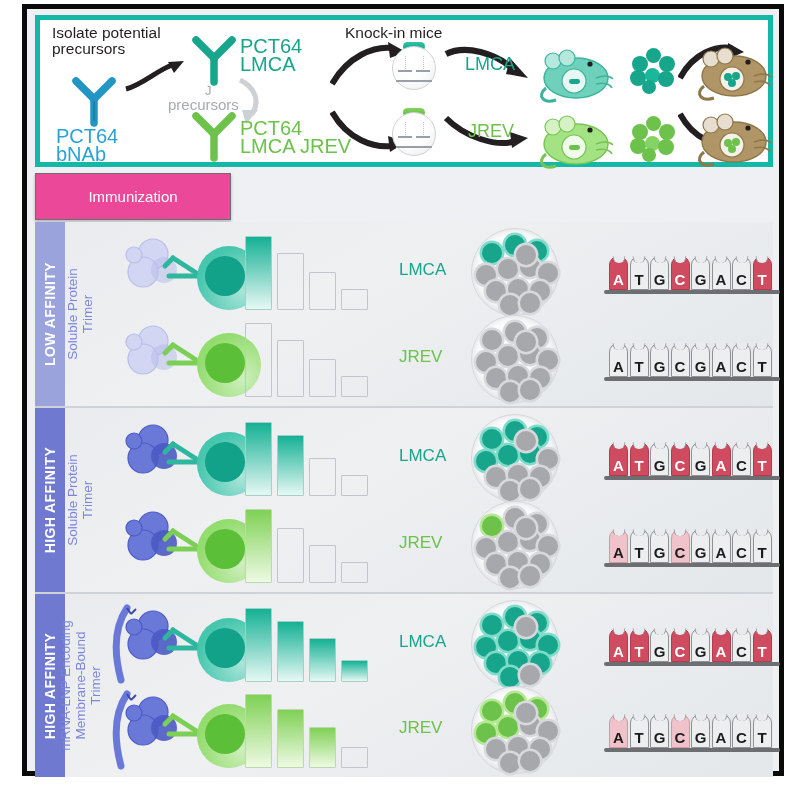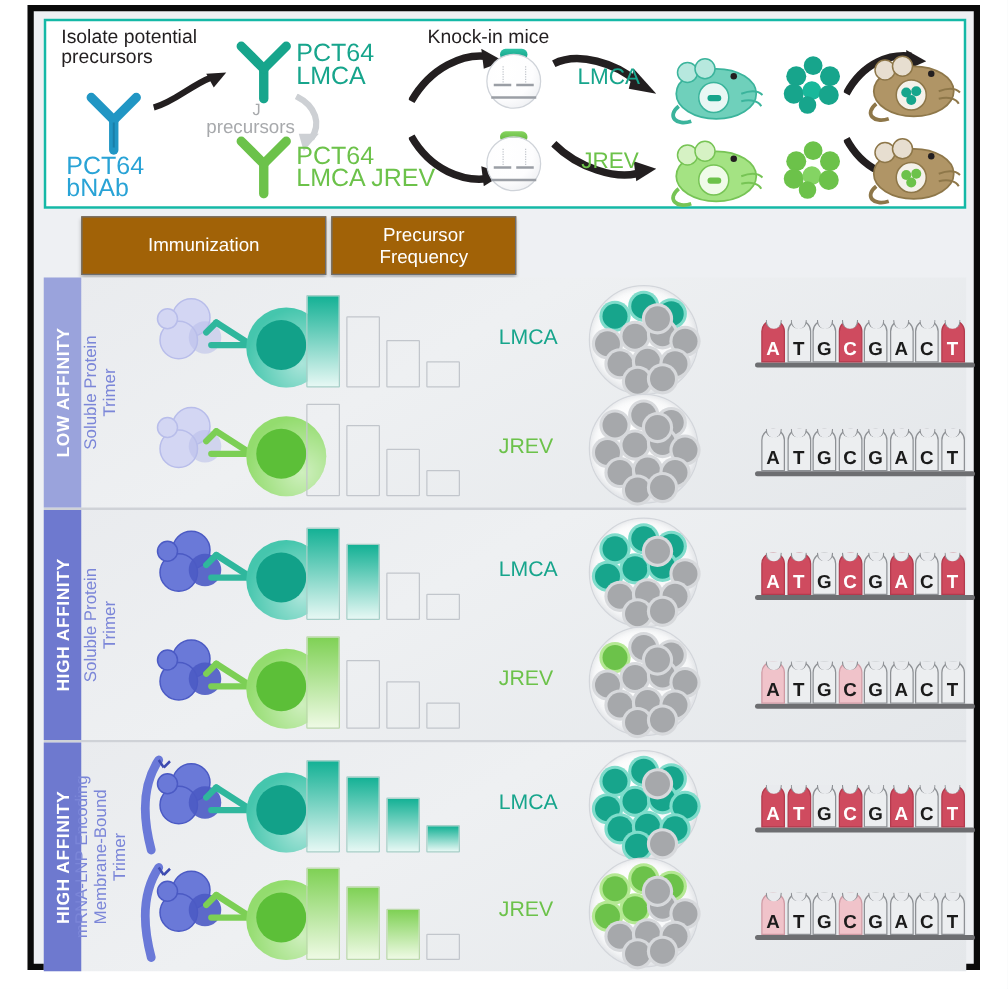--- a/index.html
+++ b/index.html
@@ -3,21 +3,21 @@
 <meta charset="utf-8">
 <style>
   html,body{margin:0;padding:0;background:#ffffff;}
   body{width:806px;height:791px;font-family:"Liberation Sans",sans-serif;overflow:hidden;}
 
   .figure{position:absolute;left:22px;top:4px;width:762px;height:772px;
           border:5px solid #0a0a0a;background:#eef0f3;box-sizing:border-box;}
 
   
   .top-panel{position:absolute;left:8px;top:6px;width:738px;height:152px;
-             background:#ffffff;border:2px solid #14b8a6;box-sizing:border-box;}
+             background:#ffffff;border:5px solid #14b8a6;box-sizing:border-box;}
   .tp-title{position:absolute;color:#231f20;font-size:15.5px;line-height:16px;}
   #t-isolate{left:12px;top:5px;width:150px;}
   #t-knock{left:305px;top:5px;}
   #t-lowfreq{left:470px;top:5px;}
 
   .lbl{position:absolute;font-size:20px;line-height:17px;}
   .teal-t{color:#17a58c;}
   .green-t{color:#6cc24a;}
   .blue-t{color:#29a3d6;}
   .grey-t{color:#a7a9ac;}
@@ -40,24 +40,24 @@
   .mouse svg{display:block;}
 
   
   .clust{position:absolute;width:50px;height:46px;}
   .clust i{position:absolute;border-radius:50%;display:block;}
 
   .arrow{position:absolute;}
   .arrow svg{display:block;}
 
   
-  .hdr{position:absolute;height:47px;background:#a16207;color:#ffffff;
+  .hdr{position:absolute;height:47px;background:#ec4899;color:#ffffff;
        display:flex;align-items:center;justify-content:center;text-align:center;
        font-size:15px;line-height:17px;border:1px solid #6d6e70;box-sizing:border-box;
-       box-shadow:0 2px 3px rgba(0,0,0,.25);margin-left:30px;}
+       box-shadow:0 2px 3px rgba(0,0,0,.25);}
   #hdr-imm{left:8px;top:164px;width:196px;}
   #hdr-pf{left:208px;top:164px;width:148px;}
   #hdr-gc{left:360px;top:164px;width:172px;}
   #hdr-mm{left:536px;top:164px;width:210px;}
 
   
   .rowband{position:absolute;left:8px;width:738px;
            background:linear-gradient(150deg,#e9ebee 0%,#eef0f2 40%,#e4e7ea 100%);
            border-bottom:2px solid #cfd2d7;box-sizing:border-box;}
   #band1{top:213px;height:186px;}
@@ -312,26 +312,20 @@
         <path d="M12,40 C2,48 10,56 22,52" stroke="#8e7749" stroke-width="3" fill="none"></path>
         <path d="M62,36 C70,34 76,36 78,40" stroke="#8e7749" stroke-width="1.6" fill="none"></path>
         <path d="M62,30 C70,27 76,28 79,31" stroke="#8e7749" stroke-width="1.6" fill="none"></path>
       </svg>
     </div>
   </div>
 
   <div class="hdr" id="hdr-imm">
     <span>Immunization</span>
   </div>
-  <div class="hdr" id="hdr-pf">
-    <span>
-      <span>Precursor</span><br>
-      <span>Frequency</span>
-    </span>
-  </div>
 
   <div class="rowband" id="band1">
       <div class="affbar aff-low">
         <span>LOW AFFINITY</span>
       </div>
       <div class="immlabel">
         <span>Soluble Protein<br>Trimer</span>
       </div>
       <div class="immcell" style="left: 66px; top: 10px;">
   <svg width="175" height="84" viewBox="0 0 175 84">

